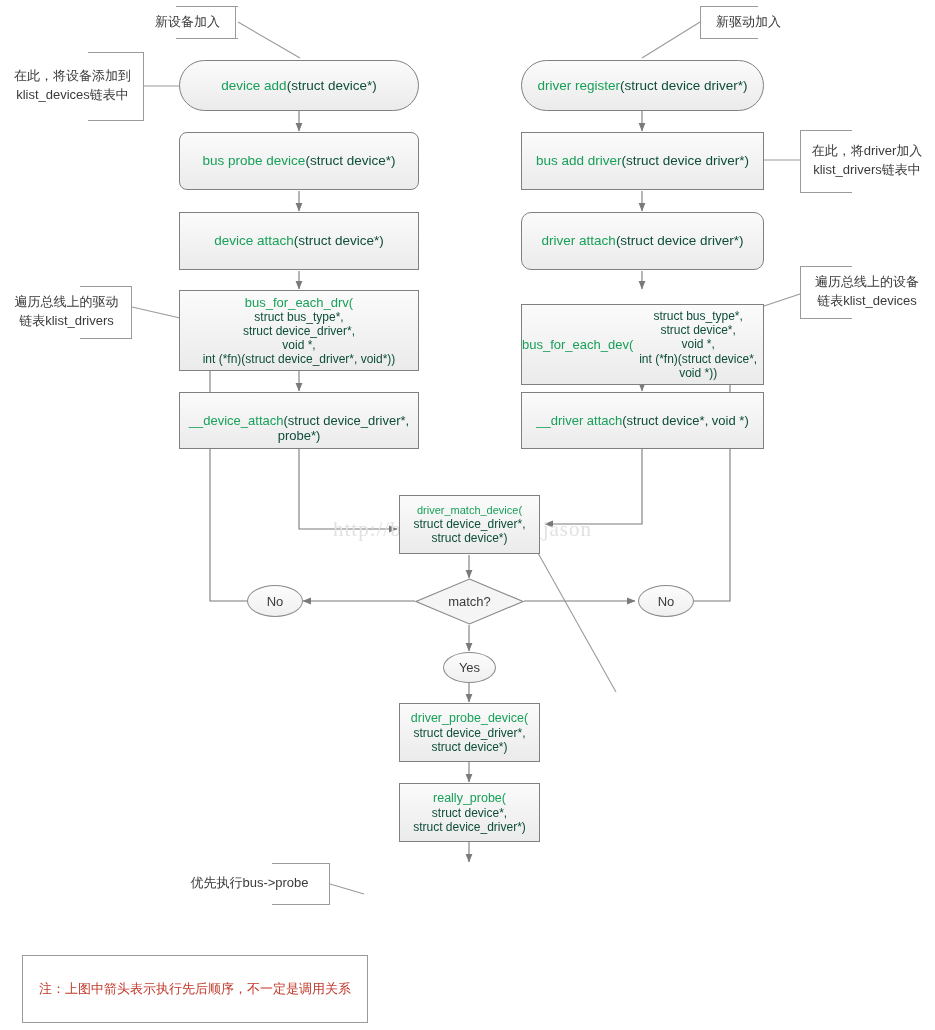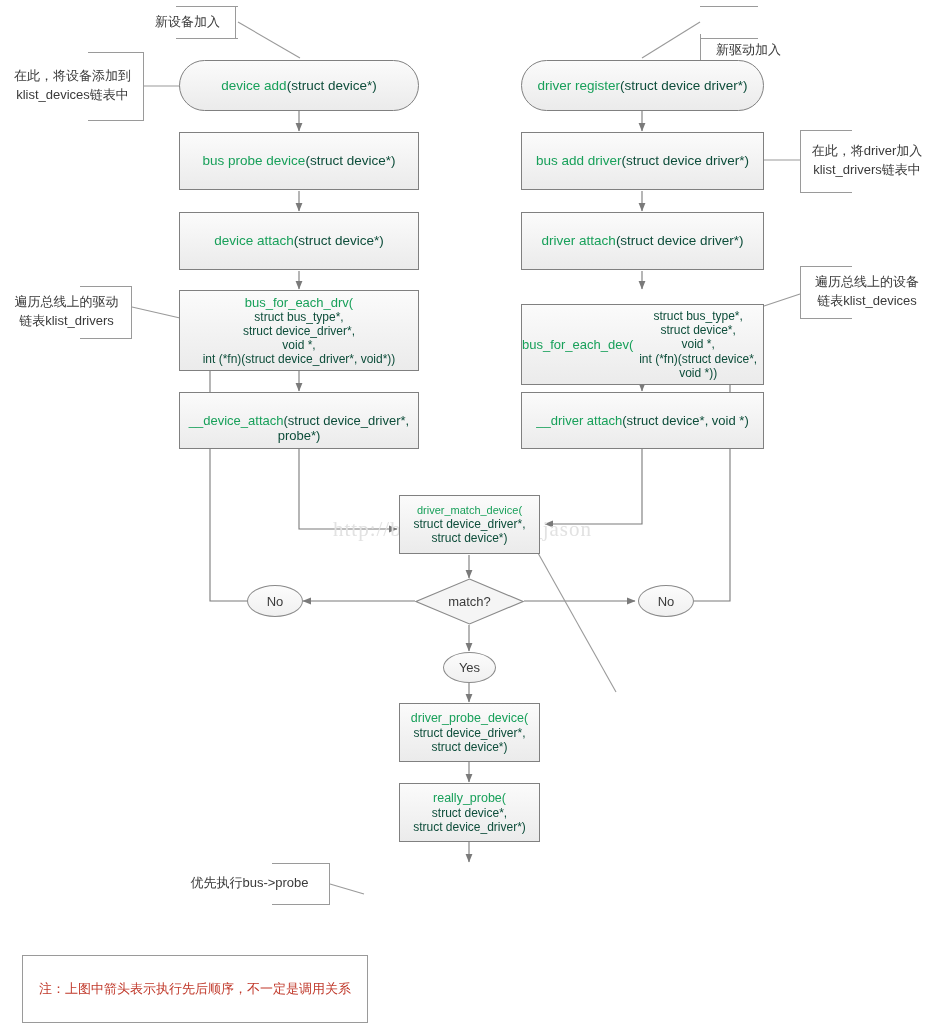--- a/index.html
+++ b/index.html
@@ -120,21 +120,21 @@
     </span>
   </div>
 
   <div class="callout rbr" style="left:2px;top:52px;width:142px;height:68px;font-size:13px;">
     <span class="ctext">在此，将设备添加到
 klist_devices链表中</span>
   </div>
   <div class="cap" style="left:88px;top:52px;width:56px;"></div>
   <div class="cap" style="left:88px;top:120px;width:56px;"></div>
 
-  <div class="node" style="left:179px;top:132px;width:240px;height:58px;font-size:13.5px;">
+  <div class="node" style="left:179px;top:132px;width:240px;height:58px;font-size:13.5px;border-radius:8px;">
     <span class="code">
       <span class="fn">bus  probe  device</span><span class="args">(struct device*)</span>
     </span>
   </div>
 
   <div class="node" style="left:179px;top:212px;width:240px;height:58px;font-size:13.5px;">
     <span class="code">
       <span class="fn">device  attach</span><span class="args">(struct device*)</span>
     </span>
   </div>
@@ -154,21 +154,21 @@
 int (*fn)(struct device_driver*, void*))</span>
   </div>
 
   <div class="node" style="left:179px;top:392px;width:240px;height:57px;font-size:13px;">
     <span class="code" style="white-space:pre-line;">
       <span class="fn">__device_attach</span><span class="args">(struct device_driver*,
 probe*)</span>
     </span>
   </div>
 
-  <div class="callout lbr" style="left:700px;top:6px;width:96px;height:32px;font-size:13px;margin-top:28px;">
+  <div class="callout lbr" style="left:700px;top:6px;width:96px;height:32px;font-size:13px;">
     <span class="ctext">新驱动加入</span>
   </div>
   <div class="cap" style="left:700px;top:6px;width:58px;"></div>
   <div class="cap" style="left:700px;top:38px;width:58px;"></div>
 
   <div class="node term" style="left:521px;top:60px;width:243px;height:51px;font-size:13.5px;">
     <span class="code">
       <span class="fn">driver  register</span><span class="args">(struct device  driver*)</span>
     </span>
   </div>
@@ -179,21 +179,21 @@
   </div>
   <div class="cap" style="left:800px;top:130px;width:52px;"></div>
   <div class="cap" style="left:800px;top:192px;width:52px;"></div>
 
   <div class="node" style="left:521px;top:132px;width:243px;height:58px;font-size:13.5px;">
     <span class="code">
       <span class="fn">bus  add  driver</span><span class="args">(struct device  driver*)</span>
     </span>
   </div>
 
-  <div class="node" style="left:521px;top:212px;width:243px;height:58px;font-size:13.5px;">
+  <div class="node" style="left:521px;top:212px;width:243px;height:58px;font-size:13.5px;border-radius:10px;">
     <span class="code">
       <span class="fn">driver  attach</span><span class="args">(struct device  driver*)</span>
     </span>
   </div>
 
   <div class="callout lbr" style="left:800px;top:266px;width:133px;height:52px;font-size:13px;">
     <span class="ctext">遍历总线上的设备
 链表klist_devices</span>
   </div>
   <div class="cap" style="left:800px;top:266px;width:52px;"></div>

